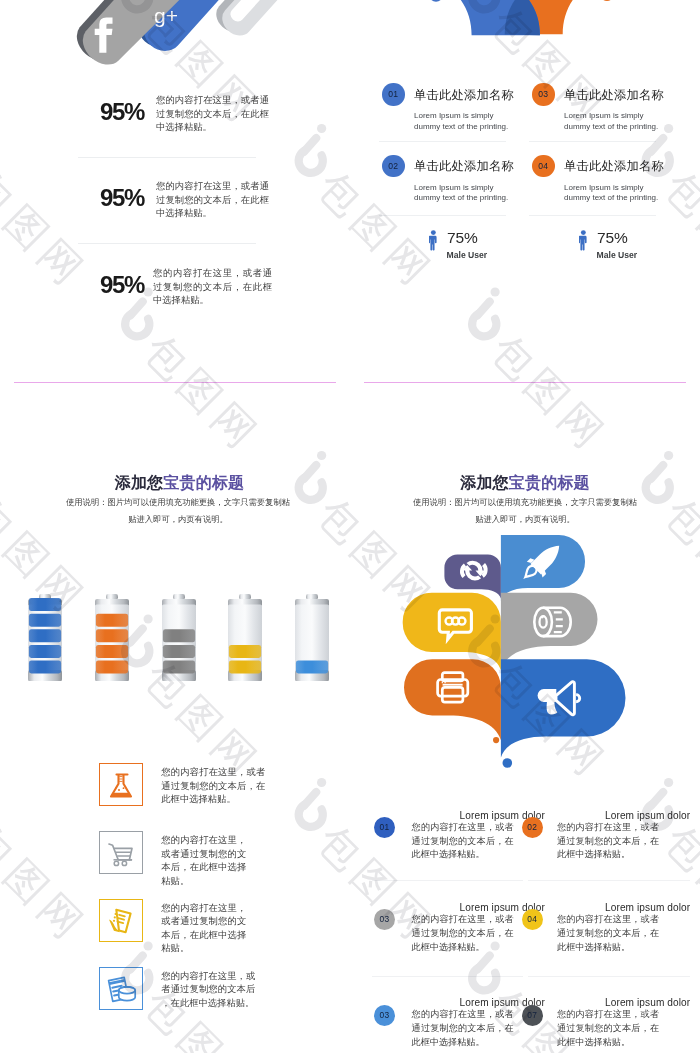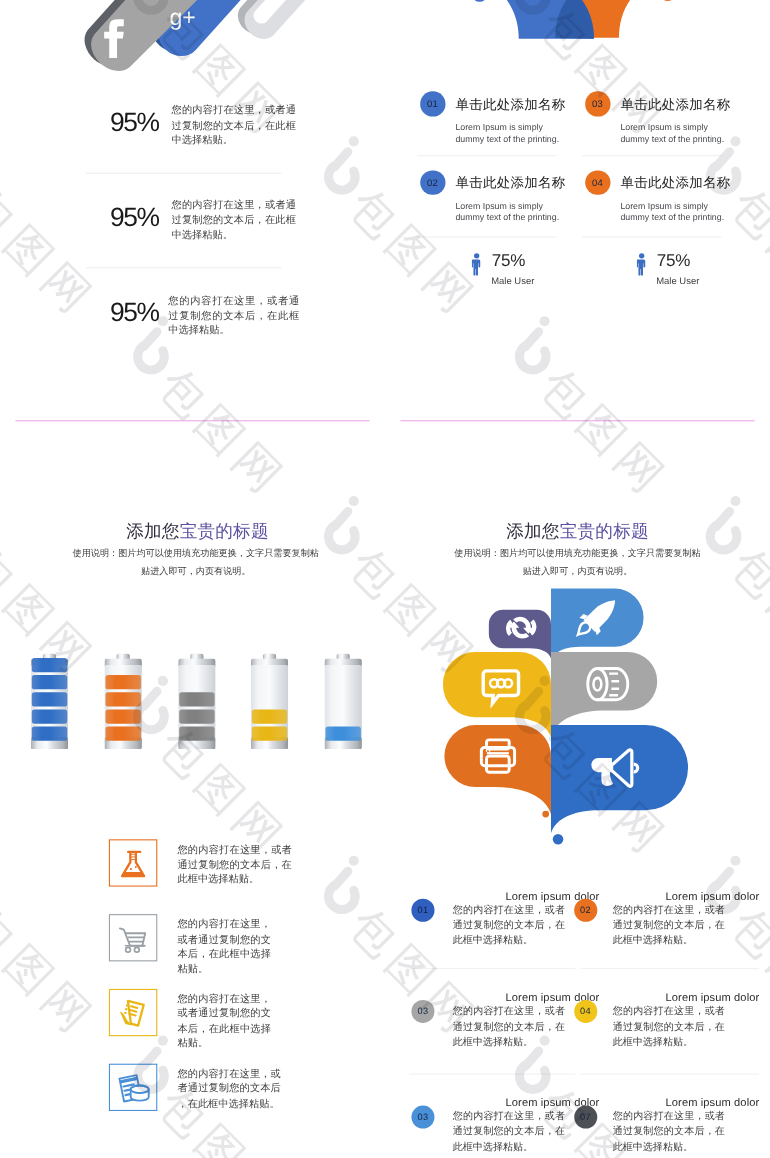--- a/index.html
+++ b/index.html
@@ -12,21 +12,21 @@
   .slide { position:absolute; overflow:hidden; }
 </style>
 </head>
 <body>
 
 <div class="page">
 <style>
 #slideTL { left:0; top:0; width:350px; height:382px; }
 .social-art { position:absolute; left:0; top:0; }
 .stat-row { position:absolute; left:0; width:350px; }
-.stat-pct { position:absolute; font-size:24px; color:#1a1a1a; font-weight:400; letter-spacing:-1.3px; }
+.stat-pct { position:absolute; font-size:24px; color:#1a1a1a; font-weight:700; letter-spacing:-1.3px; }
 .stat-txt { position:absolute; left:156px; width:113px; font-size:9.3px; line-height:13.5px; color:#3c3c3c; text-align:justify; line-break:anywhere; word-break:break-all; }
 .stat-div { position:absolute; height:1px; background:#eceef0; }
 </style>
 <div class="slide" id="slideTL">
   <svg class="social-art" width="350" height="80" viewBox="0 0 350 80">
 
     <g>
       <path d="M306.1 -90.3 L219.1 6.3 A16.0 13.0 42 0 0 242.9 27.7 L329.9 -68.9 Z" fill="#b2b5b9"></path>
       <path d="M312.1 -86.3 L225.1 10.3 A16.0 13.0 42 0 0 248.9 31.7 L335.9 -64.9 Z" fill="#dcdee1"></path>
       <path d="M318.8 -86.3 L231.8 10.3 A7.0 6.0 42 0 0 242.2 19.7 L329.2 -76.9 Z" fill="#ffffff"></path>
@@ -66,21 +66,21 @@
 #slideTR { left:350px; top:0; width:350px; height:382px; }
 .tr-art { position:absolute; left:0; top:0; }
 .tr-item { position:absolute; width:150px; }
 .tr-num { position:absolute; left:0; top:0; width:22.5px; height:22.5px; border-radius:50%;
   color:#12213d; font-size:8.6px; line-height:22.8px; text-align:center; letter-spacing:0.3px; }
 .tr-title { position:absolute; left:32px; top:3.5px; font-size:12.3px; color:#232323; letter-spacing:0.2px; white-space:nowrap; }
 .tr-desc { position:absolute; left:32px; top:28px; font-size:8.0px; line-height:10.5px; color:#45484d; text-align:left; width:120px;}
 .tr-div { position:absolute; height:1px; background:#eef0f2; }
 .tr-user { position:absolute;margin-left:12px; }
 .tr-user-pct { position:absolute; left:18.2px; top:-1px; font-size:15.5px; color:#2a2a2a; letter-spacing:-0.2px;}
-.tr-user-label { position:absolute; left:17.7px; top:20px; font-size:8.6px; color:#3d4043; white-space:nowrap;}
+.tr-user-label { position:absolute; left:17.7px; top:20px; font-size:8.6px; color:#3d4043; white-space:nowrap;font-weight:bold;}
 </style>
 <div class="slide" id="slideTR">
   <svg class="tr-art" width="350" height="60" viewBox="0 0 350 60">
 
     <circle cx="86.0" cy="-5.5" r="7.2" fill="#4272c7"></circle>
 
     <circle cx="257.0" cy="-6" r="7.0" fill="#e8701f"></circle>
 
     <path d="M154.7 34.3 C154.7 18 160 4 171.2 -8 L171.2 -60 H229.1 L229.1 -8 C218 4 212.7 18 212.7 34.3 Z" fill="#e8701f"></path>
 
@@ -127,21 +127,21 @@
     <svg width="8.7" height="21.4" viewBox="0 0 8.7 21.4">
       <circle cx="4.35" cy="2.6" r="2.45" fill="#3c6fc4"></circle>
       <path d="M2.5 5.8 h3.7 q1.4 0 1.4 1.4 v5.1 q0 0.9 -0.85 0.9 q-0.85 0 -0.85 -0.9 v-2.9 h-0.35 v10.3 q0 0.8 -0.8 0.8 h-0.25 q-0.8 0 -0.8 -0.8 v-5.1 h-0.45 v5.1 q0 0.8 -0.8 0.8 h-0.25 q-0.8 0 -0.8 -0.8 v-10.3 h-0.35 v2.9 q0 0.9 -0.85 0.9 q-0.85 0 -0.85 -0.9 v-5.1 q0 -1.4 1.4 -1.4 z" fill="#3c6fc4"></path>
     </svg>
     <div class="tr-user-pct">75%</div>
     <div class="tr-user-label">Male User</div>
   </div>
 </div>
 <style>
 #slideBL { left:0; top:383px; width:350px; height:670px; }
-.bt-title { position:absolute; width:350px; text-align:center; font-size:16px; font-weight:normal; letter-spacing:0.2px; padding-left:9px; }
+.bt-title { position:absolute; width:350px; text-align:center; font-size:16px; font-weight:bold; letter-spacing:0.2px; padding-left:9px; }
 .bt-title .p1 { color:#2b2b3c; }
 .bt-title .p2 { color:#5a50a0; }
 .bt-sub { position:absolute; width:350px; text-align:center; font-size:8.3px; line-height:16.5px; color:#3b3b3b; padding-left:6px; }
 .bat { position:absolute; }
 .bl-row { position:absolute; }
 .bl-ico { position:absolute; left:0; top:0; width:43.3px; height:43px; border:1px solid #d8d8d8; background:#fff; }
 .bl-txt { position:absolute; left:62px; top:3px; font-size:9.3px; line-height:13.5px; color:#3c3c3c; text-align:justify; line-break:anywhere; word-break:break-all; }
 </style>
 <div class="slide" id="slideBL">
   <div class="bt-title" style="top:90px"><span class="p1">添加您</span><span class="p2">宝贵的标题</span></div>

